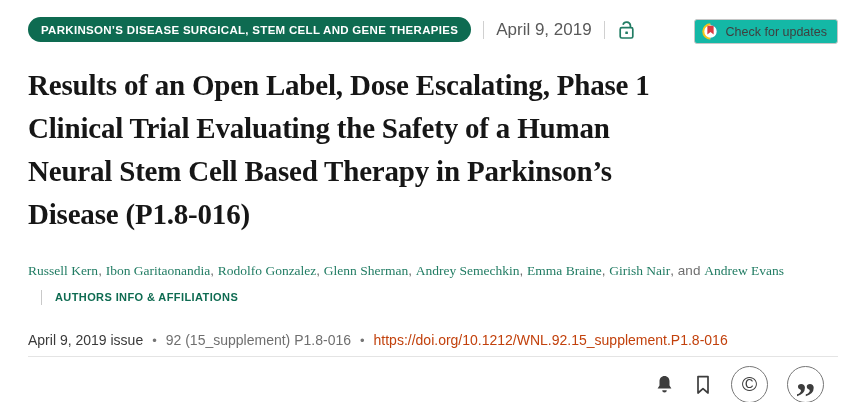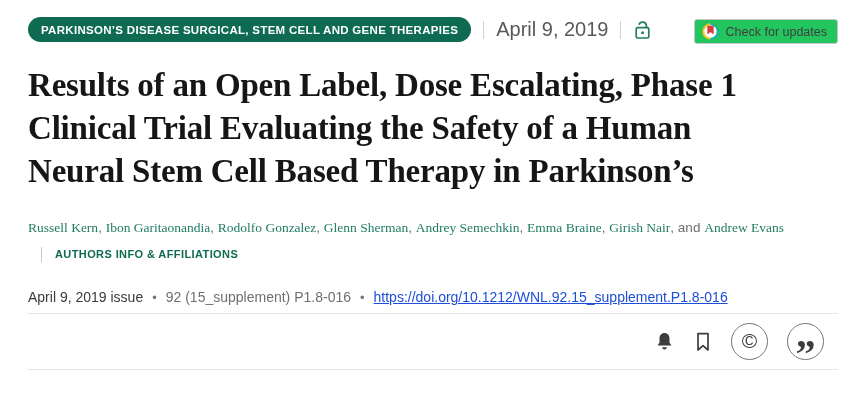--- a/index.html
+++ b/index.html
@@ -9,47 +9,47 @@
 
   
   .top-row { display: flex; justify-content: space-between; align-items: flex-start; padding-top: 17px; }
   .top-left { display: flex; align-items: center; }
   .badge {
     display: inline-block; background: #0e6b51; color: #fff;
     font-size: 11.5px; font-weight: bold; letter-spacing: .3px;
     padding: 7px 13px 6px; border-radius: 13px; white-space: nowrap; cursor: pointer;
   }
   .vdiv { display: inline-block; width: 1px; height: 18px; background: #d0d0d0; margin: 0 12px; }
-  .pub-date { color: #595959; font-size: 20px; white-space: nowrap; }
+  .pub-date { color: #595959; font-size: 17px; white-space: nowrap; }
   .lock-wrap { display: inline-flex; align-items: center; }
 
   .check-btn {
     display: inline-flex; align-items: center; gap: 7px;
-    background: #22c55e; border: 1px solid #c6c6c6; border-radius: 3px;
+    background: #14b8a6; border: 1px solid #c6c6c6; border-radius: 3px;
     padding: 3px 10px 3px 7px; font-family: inherit; font-size: 12.5px; color: #3f3f3f;
     cursor: pointer; margin-top: 2px; white-space: nowrap;
   }
 
   
-  h1.title { margin-top: 20px; font-family: "Liberation Serif", "DejaVu Serif", serif; font-weight: bold; color: #161616; font-size: 33px; line-height: 43px; letter-spacing: -0.2px; }
+  h1.title { margin-top: 20px; font-family: "Liberation Serif", "DejaVu Serif", serif; font-weight: bold; color: #161616; font-size: 29px; line-height: 43px; letter-spacing: -0.2px; }
   h1.title span { display: block; white-space: nowrap; }
 
   
   .authors { margin-top: 22px; font-size: 13.5px; line-height: 26px; color: #6e6e6e; max-width: 782px; }
   .author-link { color: #217c63; text-decoration: none; cursor: pointer; font-family: Liberation Serif, serif; }
   .author-sep { color: #6e6e6e; }
   .authors-bar { display: inline-block; width: 1px; height: 15px; background: #c9c9c9; margin: 0 13px; vertical-align: middle; }
   .authors-info-link { color: #0e6b51; font-size: 11px; font-weight: bold; letter-spacing: .4px; cursor: pointer; white-space: nowrap; }
 
   
   .meta-row { margin-top: 22px; font-size: 14px; color: #6f6f6f; display: flex; align-items: center; white-space: nowrap; text-align: right; }
   .issue-link { color: #3a3a3a; cursor: pointer; }
   .meta-bullet { color: #757575; margin: 0 9px; font-size: 13px; }
   .citation { color: #6f6f6f; }
-  .doi-link { color: #1d4ed8; text-decoration: underline; cursor: pointer; }
+  .doi-link { color: #c2410c; cursor: pointer; }
 
   .hrule { height: 1px; background: #e4e4e4; margin-top: 8px; }
 
   
   .toolbar { display: flex; justify-content: flex-end; align-items: center; padding: 9px 14px 9px 0; gap: 19px; }
   .icon-btn { background: none; border: none; cursor: pointer; display: flex; align-items: center; justify-content: center; padding: 0; }
   .circle-btn {
     width: 37px; height: 37px; border: 1.4px solid #777; border-radius: 50%;
     background: #fff; display: flex; align-items: center; justify-content: center; overflow: hidden;
   }
@@ -86,20 +86,21 @@
         </svg>
       </span>
       <span>Check for updates</span>
     </button>
   </div>
 
   <h1 class="title">
     <span>Results of an Open Label, Dose Escalating, Phase 1</span>
     <span>Clinical Trial Evaluating the Safety of a Human</span>
     <span>Neural Stem Cell Based Therapy in Parkinson’s</span>
+    <span>Disease (P1.8-016)</span>
   </h1>
 
   <p class="authors">
     <span id="author-names"><a class="author-link">Russell Kern</a><span class="author-sep">, </span><a class="author-link">Ibon Garitaonandia</a><span class="author-sep">, </span><a class="author-link">Rodolfo Gonzalez</a><span class="author-sep">, </span><a class="author-link">Glenn Sherman</a><span class="author-sep">, </span><a class="author-link">Andrey Semechkin</a><span class="author-sep">, </span><a class="author-link">Emma Braine</a><span class="author-sep">, </span><a class="author-link">Girish Nair</a><span class="author-sep">, and </span><a class="author-link">Andrew Evans</a></span><span class="authors-bar"></span><a class="authors-info-link">AUTHORS INFO &amp; AFFILIATIONS</a>
   </p>
 
   <div class="meta-row">
     <span class="issue-link">April 9, 2019 issue</span>
     <span class="meta-bullet">•</span>
     <span class="citation">92 (15_supplement) P1.8-016</span>

